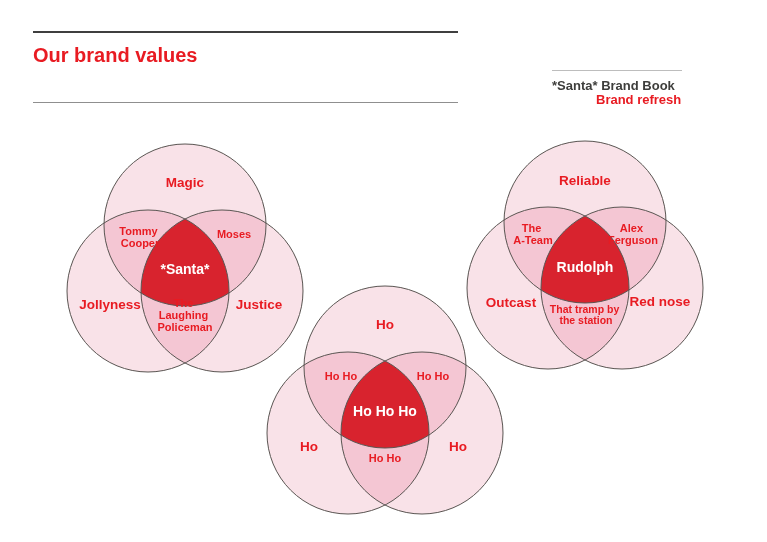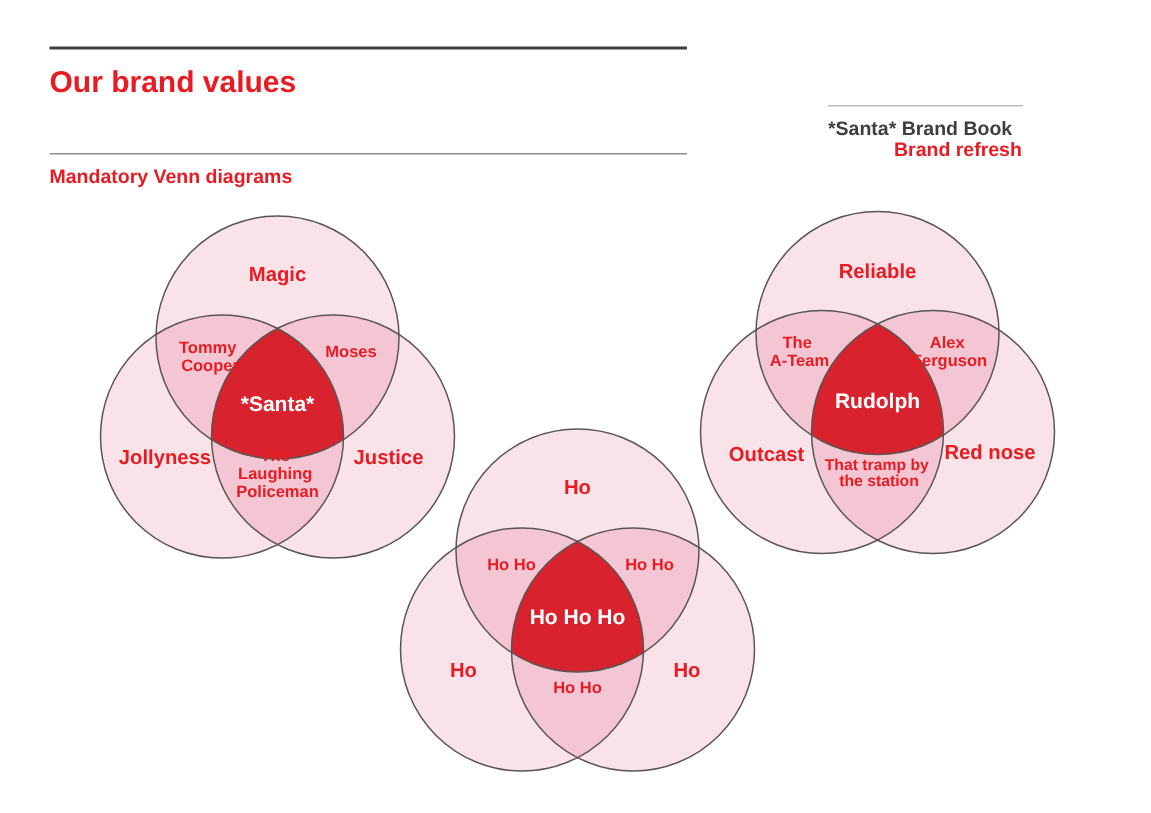--- a/index.html
+++ b/index.html
@@ -66,21 +66,20 @@
   <div class="rule rule-top"></div>
   <h1 class="page-title">Our brand values</h1>
 
   <div class="folio-col folio-book">
     <div class="folio-rule"></div>
     <div class="folio-text">*Santa* Brand Book</div>
     <div class="folio-text red">Brand refresh</div>
   </div>
 
   <div class="rule rule-section"></div>
-  <div class="section-label">Mandatory Venn diagrams</div>
 
   <svg class="venn venn-santa" width="240" height="232" viewBox="0 0 240 232">
     <defs>
       <clipPath id="v0bl">
           <circle cx="83" cy="148" r="81"></circle>
         </clipPath>
       <clipPath id="v0br">
           <circle cx="157" cy="148" r="81"></circle>
         </clipPath>
     </defs>

